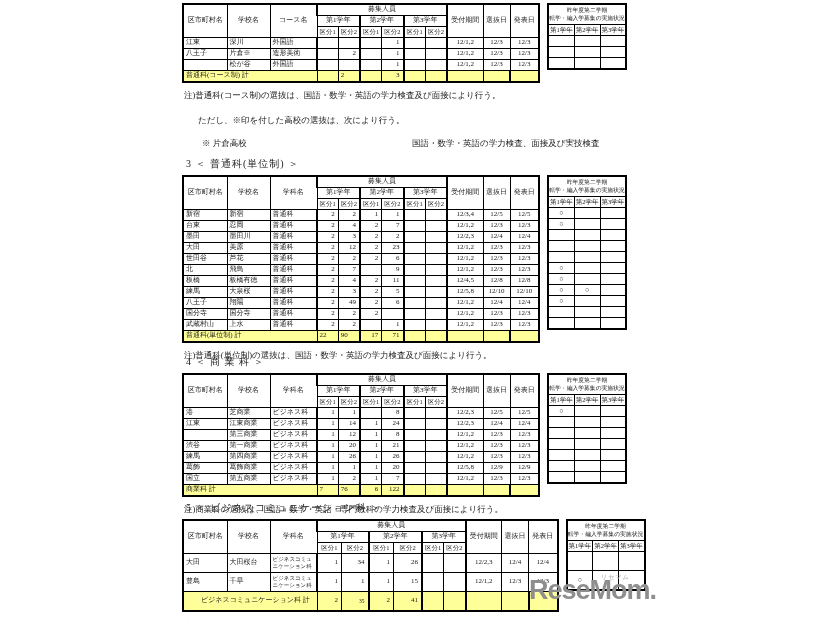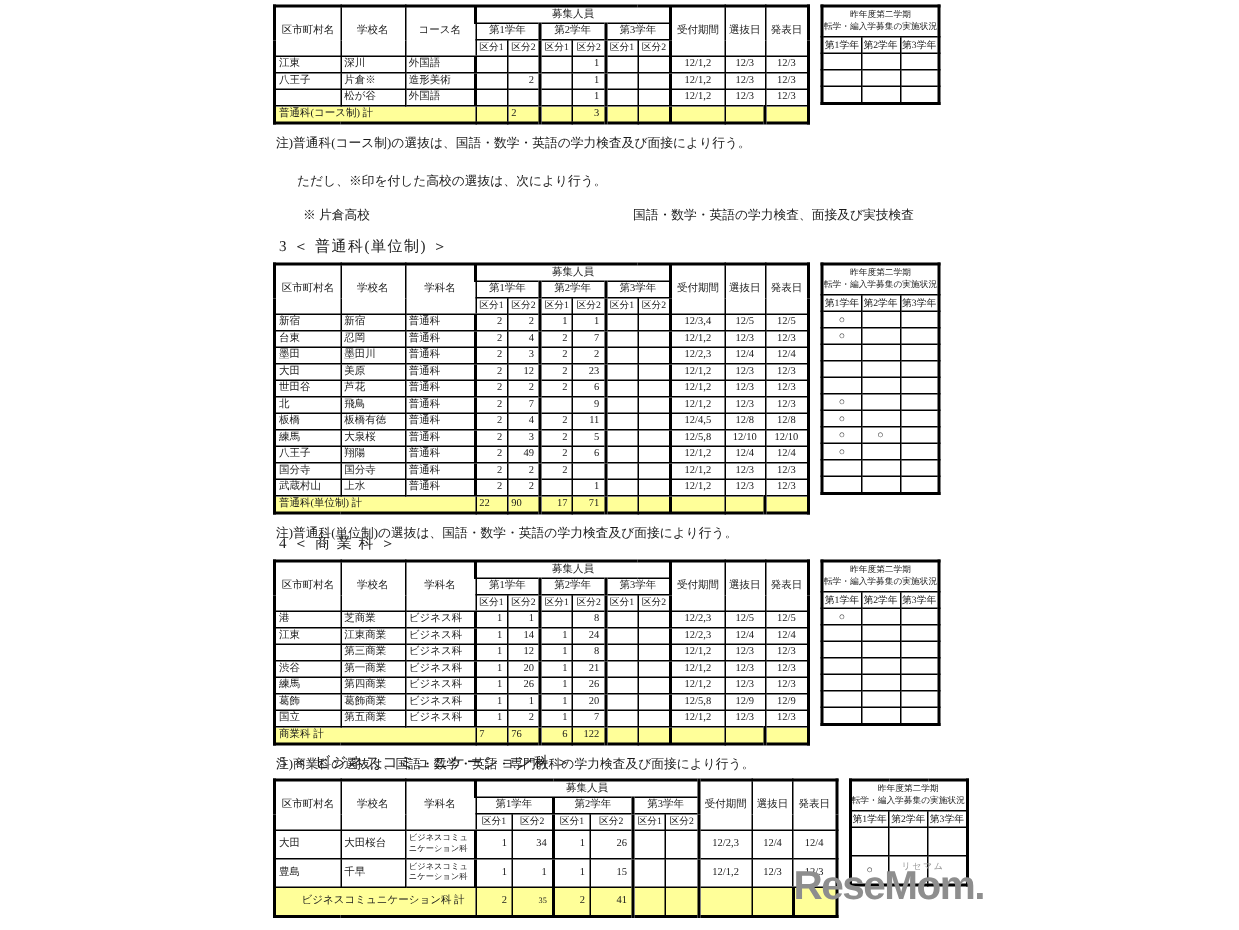--- a/index.html
+++ b/index.html
@@ -31,21 +31,21 @@
   .pr-table{border:2px solid #000;}
   .pr-table th,.pr-table td{border:1px solid #000;font-weight:normal;padding:0;
       text-align:center;overflow:hidden;}
   .pr-title{font-size:5.8px;line-height:1.25;height:19px;white-space:nowrap;}
   .pr-years th{font-size:6.5px;height:10px;}
   .pr-table td{height:10px;font-size:7px;line-height:1;}
   .note{font-size:8.5px;margin:7px 0 0 2px;white-space:nowrap;}
   .note2{font-size:8.5px;margin:13px 0 0 16px;white-space:nowrap;}
   .markline{position:relative;font-size:8.5px;margin-top:11px;height:11px;}
   .markline .mk{position:absolute;left:20px;}
-  .markline .method{position:absolute;left:206px;padding-left:34px;}
+  .markline .method{position:absolute;left:196px;padding-left:34px;}
   
   .sec5 .main-table tbody td{height:18px;}
   .sec5 .main-table tbody td:nth-child(3){font-size:5.5px;white-space:normal;line-height:1.25;}
   .sec5 .pr-table td{height:18px;}
   .sec5 .total td{height:9px;padding-left:17px;}
   .logo{position:absolute;left:529px;top:577px;width:120px;
         font-family:"Liberation Sans","DejaVu Sans",sans-serif;color:#8e8e8e;}
   .logo .word{font-size:27px;font-weight:bold;letter-spacing:-1px;line-height:1;}
   .logo .sub{position:absolute;top:-4px;left:72px;font-size:6px;letter-spacing:1px;color:#9a9a9a;}
 </style>

